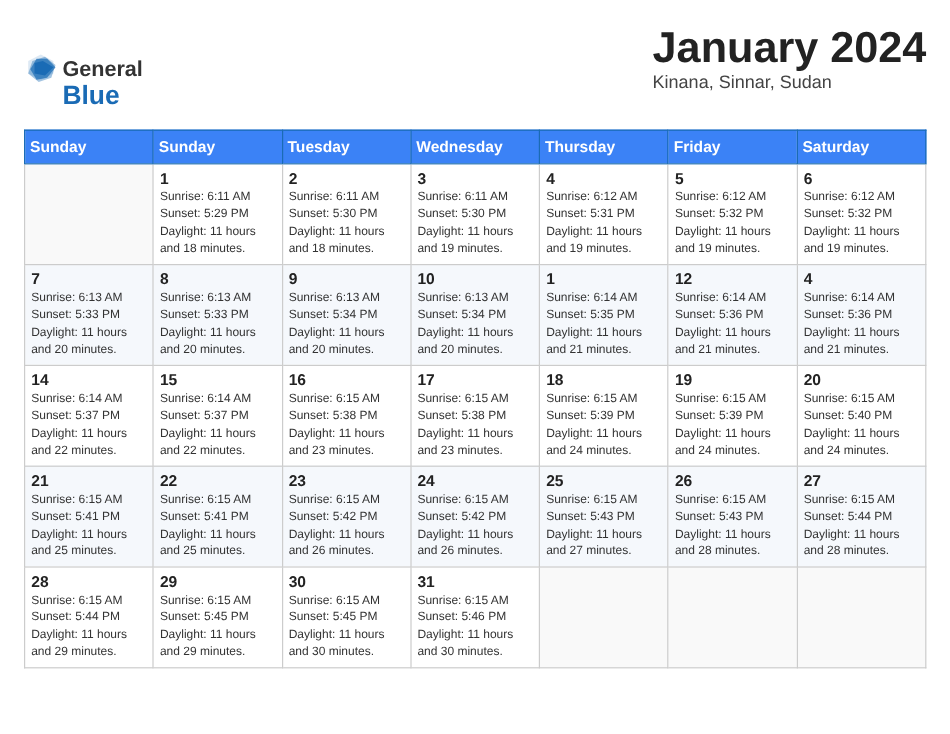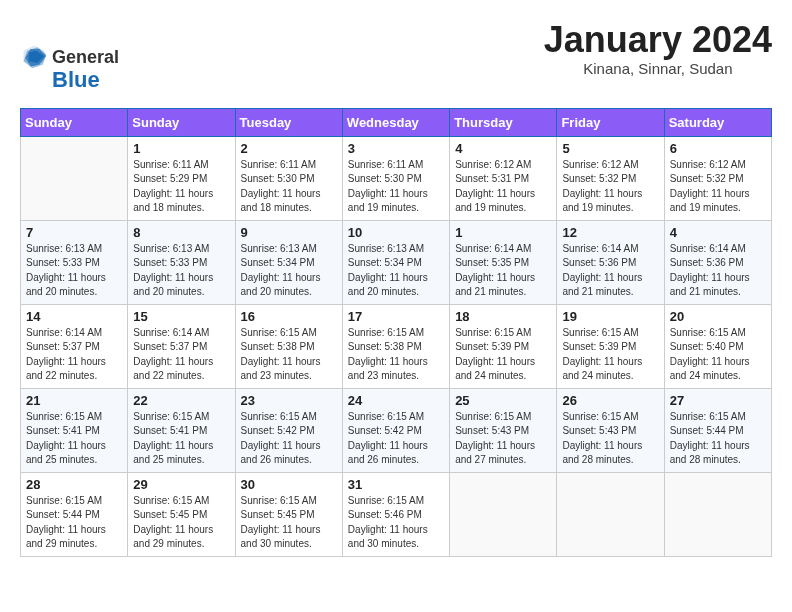--- a/index.html
+++ b/index.html
@@ -35,39 +35,39 @@
     .logo-blue {
       font-size: 22px;
       font-weight: bold;
       color: #1a6bb5;
     }
     .logo-icon {
       width: 28px;
       height: 28px;
     }
     .title-block {
-      text-align: center;
+      text-align: left;
     }
     .month-title {
       font-size: 36px;
       font-weight: bold;
       color: #222;
       line-height: 1.1;
     }
     .location {
       font-size: 15px;
       color: #444;
     }
     .calendar {
       width: 100%;
       border-collapse: collapse;
       font-size: 11px;
     }
     .calendar th {
-      background: #8b5cf6;
+      background: #3b82f6;
       color: #fff;
       padding: 6px 4px;
       text-align: left;
       font-size: 13px;
       font-weight: bold;
       border: 1px solid #1a6bb5;
     }
     .calendar td {
       border: 1px solid #ccc;
       vertical-align: top;

